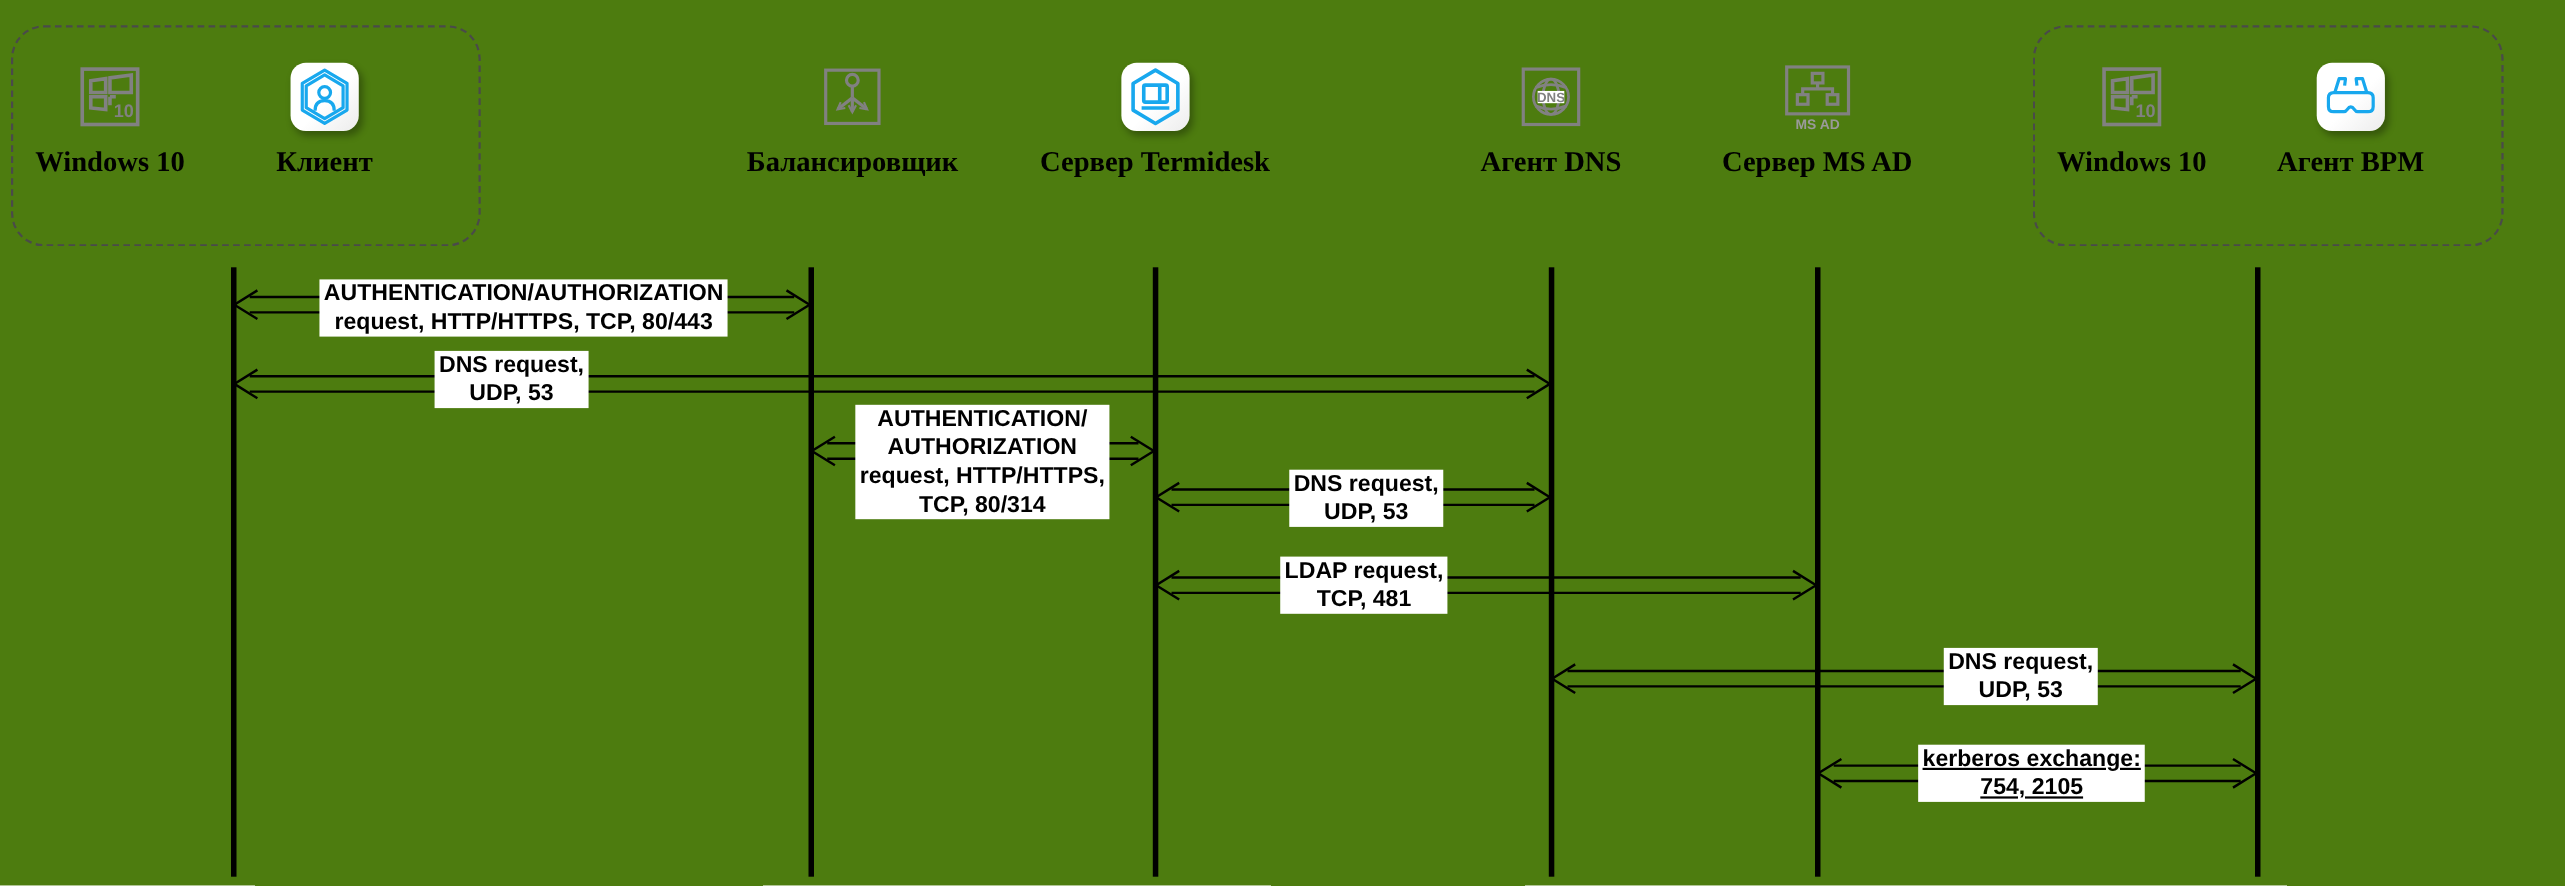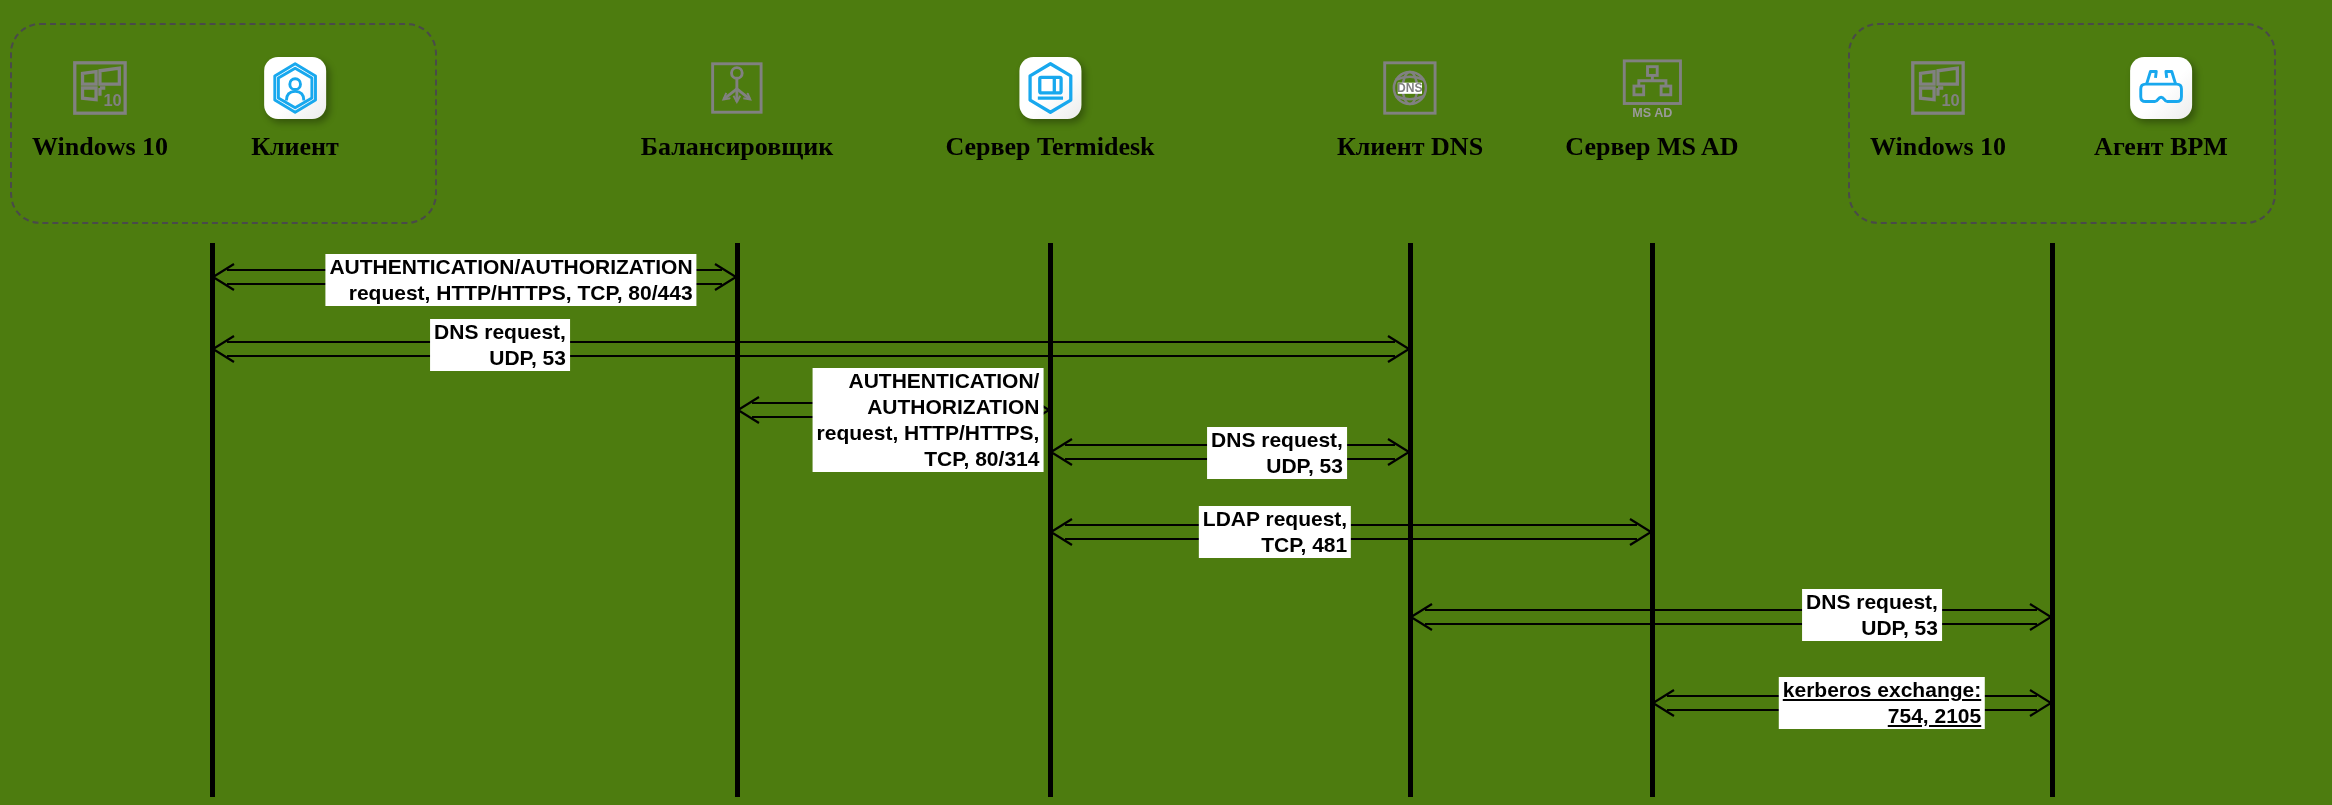--- a/index.html
+++ b/index.html
@@ -19,22 +19,22 @@
     box-shadow:3px 4px 7px rgba(0,0,0,.30);
   }
   .node-label{
     margin-top:13px;white-space:nowrap;color:#000;
     font:bold 26px/30px "Liberation Serif",serif;
   }
   .lifeline{position:absolute;top:243px;width:5px;height:554px;background:#000;}
   #arrows{position:absolute;left:0;top:0;}
   .msg-label{
     position:absolute;transform:translate(-50%,-50%);
-    background:#ffffff;color:#000;text-align:right;white-space:nowrap;
-    font:bold 21px/26px "Liberation Sans",sans-serif;padding:0 4px;margin-left:35px;
+    background:#ffffff;color:#000;text-align:center;white-space:nowrap;
+    font:bold 21px/26px "Liberation Sans",sans-serif;padding:0 4px;
   }
 </style>
 </head>
 <body>
 
 <div id="stage">
   <svg id="arrows" width="2332" height="805" viewBox="0 0 2332 805">
       <g>
         <line x1="227" y1="270" x2="722" y2="270" fill="none" stroke="#000" stroke-width="2.2"></line>
         <line x1="227" y1="284" x2="722" y2="284" fill="none" stroke="#000" stroke-width="2.2"></line>
@@ -103,21 +103,21 @@
       <div class="icon-wrap tile">
         <svg viewBox="0 0 64 64" fill="none" stroke="#18a8ee" stroke-width="3" stroke-linejoin="round">
     <path d="M32 7 L53 19.5 V44.5 L32 57 L11 44.5 V19.5 Z"></path>
     <path d="M32 11.5 L49.3 21.8 V42.2 L32 52.5 L14.7 42.2 V21.8 Z"></path>
     <circle cx="32" cy="28" r="5.5"></circle>
     <path d="M23 45 C23 38 27 35.5 32 35.5 C37 35.5 41 38 41 45"></path>
         </svg>
       </div>
       <div class="node-label">Клиент</div>
     </div>
-    <div class="node" style="left: 737px; text-align: center;">
+    <div class="node" style="left: 775px; text-align: center;">
       <div class="icon-wrap">
         <svg viewBox="0 0 64 64" fill="none" stroke="#818181" stroke-width="3">
     <defs>
             <marker id="bal-ah" markerWidth="12" markerHeight="12" refX="7" refY="4.5" orient="auto" markerUnits="userSpaceOnUse">
       <path d="M1 1 L7.5 4.5 L1 8" fill="none" stroke="#818181" stroke-width="2"></path>
             </marker>
           </defs>
     <rect x="7" y="7" width="50" height="50"></rect>
     <circle cx="32" cy="16.5" r="5.5"></circle>
     <path d="M32 22 V33"></path>
@@ -146,21 +146,21 @@
     <g stroke-width="2.6">
       <circle cx="32" cy="32" r="16.5"></circle>
       <ellipse cx="32" cy="32" rx="7.5" ry="16.5"></ellipse>
       <path d="M17.5 23.5 Q32 17.5 46.5 23.5"></path>
       <path d="M17.5 40.5 Q32 46.5 46.5 40.5"></path>
     </g>
     <rect x="19.5" y="26.5" width="25" height="11.5" fill="#ffffff" stroke="none"></rect>
     <text x="32" y="36.5" font-size="12.5" font-weight="bold" fill="#818181" stroke="none" text-anchor="middle" font-family="Liberation Sans, sans-serif">DNS</text>
         </svg>
       </div>
-      <div class="node-label">Клиент DNS</div>
+      <div class="node-label">Агент DNS</div>
     </div>
     <div class="node" style="left: 1652px;">
       <div class="icon-wrap">
         <svg viewBox="0 0 64 64" fill="none" stroke="#818181" stroke-width="3">
     <rect x="3" y="4" width="58" height="44"></rect>
     <rect x="27" y="10" width="10" height="9"></rect>
     <rect x="13" y="30" width="10" height="9"></rect>
     <rect x="41" y="30" width="10" height="9"></rect>
     <path d="M32 19 V24.5 M18 30 V24.5 H46 V30"></path>
     <text x="32" y="62" font-size="13" font-weight="bold" fill="#9a9a9a" stroke="none" text-anchor="middle" font-family="Liberation Sans, sans-serif">MS AD</text>
@@ -174,21 +174,21 @@
     <rect x="6" y="6" width="52" height="52"></rect>
     <path d="M14 17 L28 15 V28 H14 Z"></path>
     <path d="M32 14.2 L52 11.5 V28 H32 Z"></path>
     <path d="M14 32 H28 V44 L14 42.5 Z"></path>
     <path d="M32 32 H37.5 M32 32 V40"></path>
     <text x="45" y="50.5" font-size="17" font-weight="bold" fill="#818181" stroke="none" text-anchor="middle" font-family="Liberation Sans, sans-serif">10</text>
         </svg>
       </div>
       <div class="node-label">Windows 10</div>
     </div>
-    <div class="node" style="left: 2137px; margin-left: 24px;">
+    <div class="node" style="left: 2137px;">
       <div class="icon-wrap tile">
         <svg viewBox="0 0 64 64" fill="none" stroke="#18a8ee" stroke-width="3" stroke-linejoin="round">
     <path d="M16 28 H48 Q53 28 53 33 V41 Q53 46 48 46 H38.5 C35 46 35.5 41.5 32 41.5 C28.5 41.5 29 46 25.5 46 H16 Q11 46 11 41 V33 Q11 28 16 28 Z"></path>
     <path d="M17 28 L21 15 H27 L26.2 21.5"></path>
     <path d="M47 28 L43 15 H37 L37.8 21.5"></path>
         </svg>
       </div>
       <div class="node-label">Агент BPM</div>
     </div>
     <div class="msg-label" style="left: 476px; top: 280px;">

